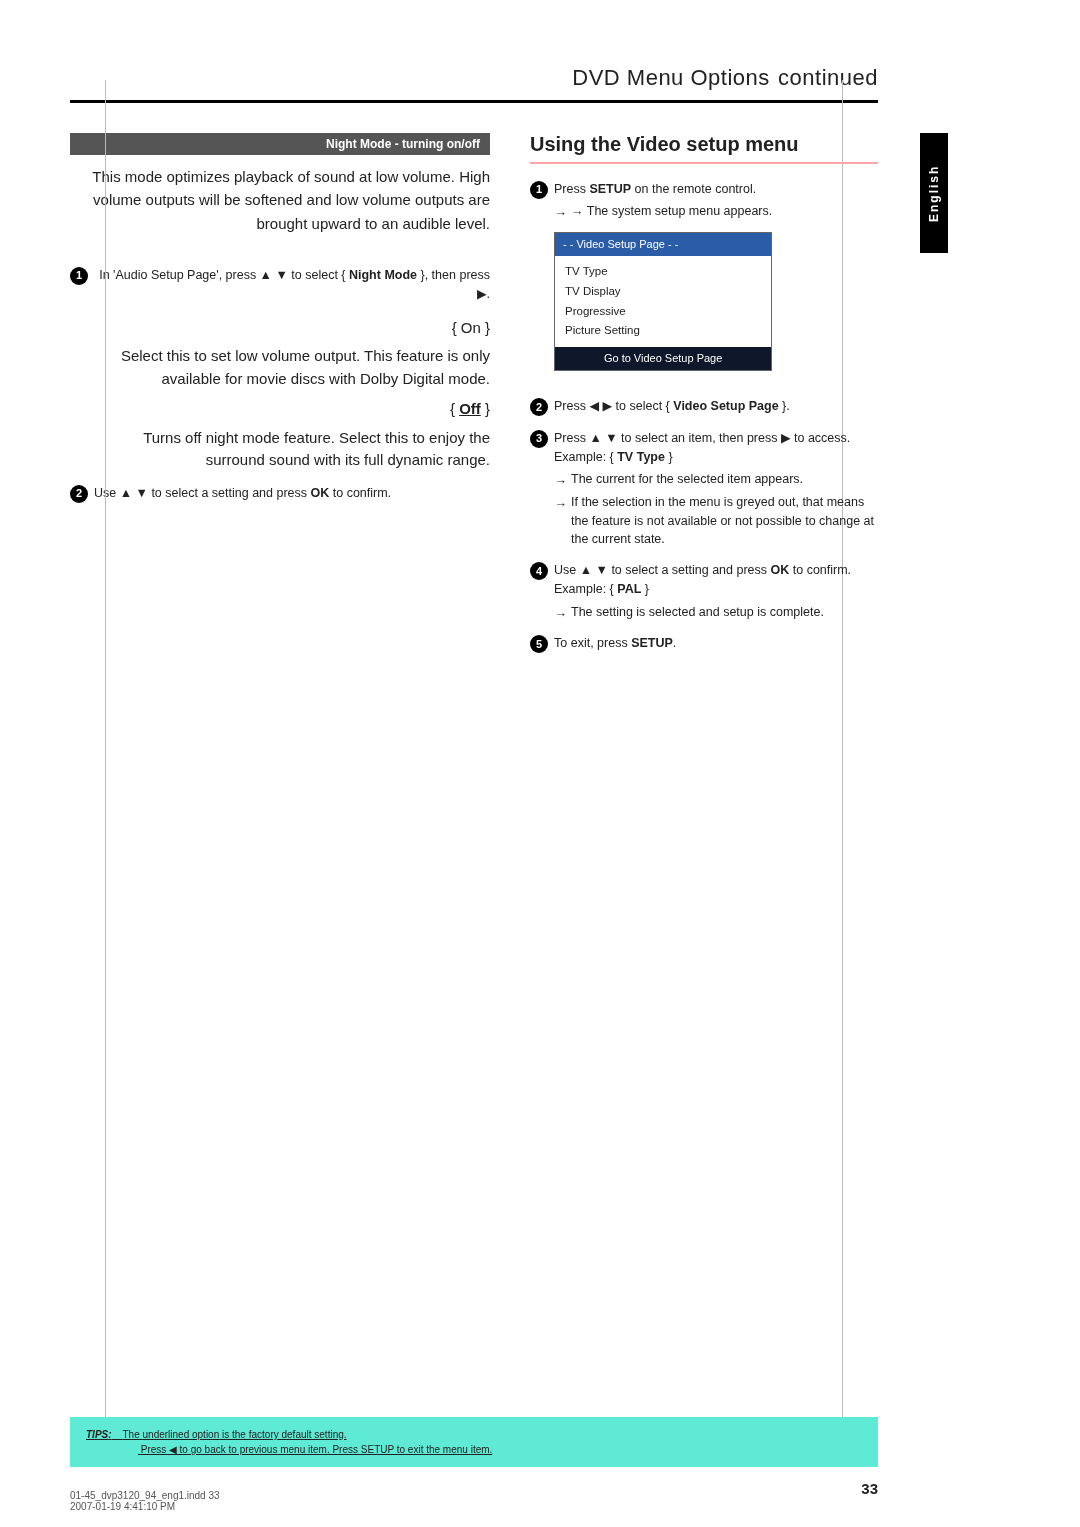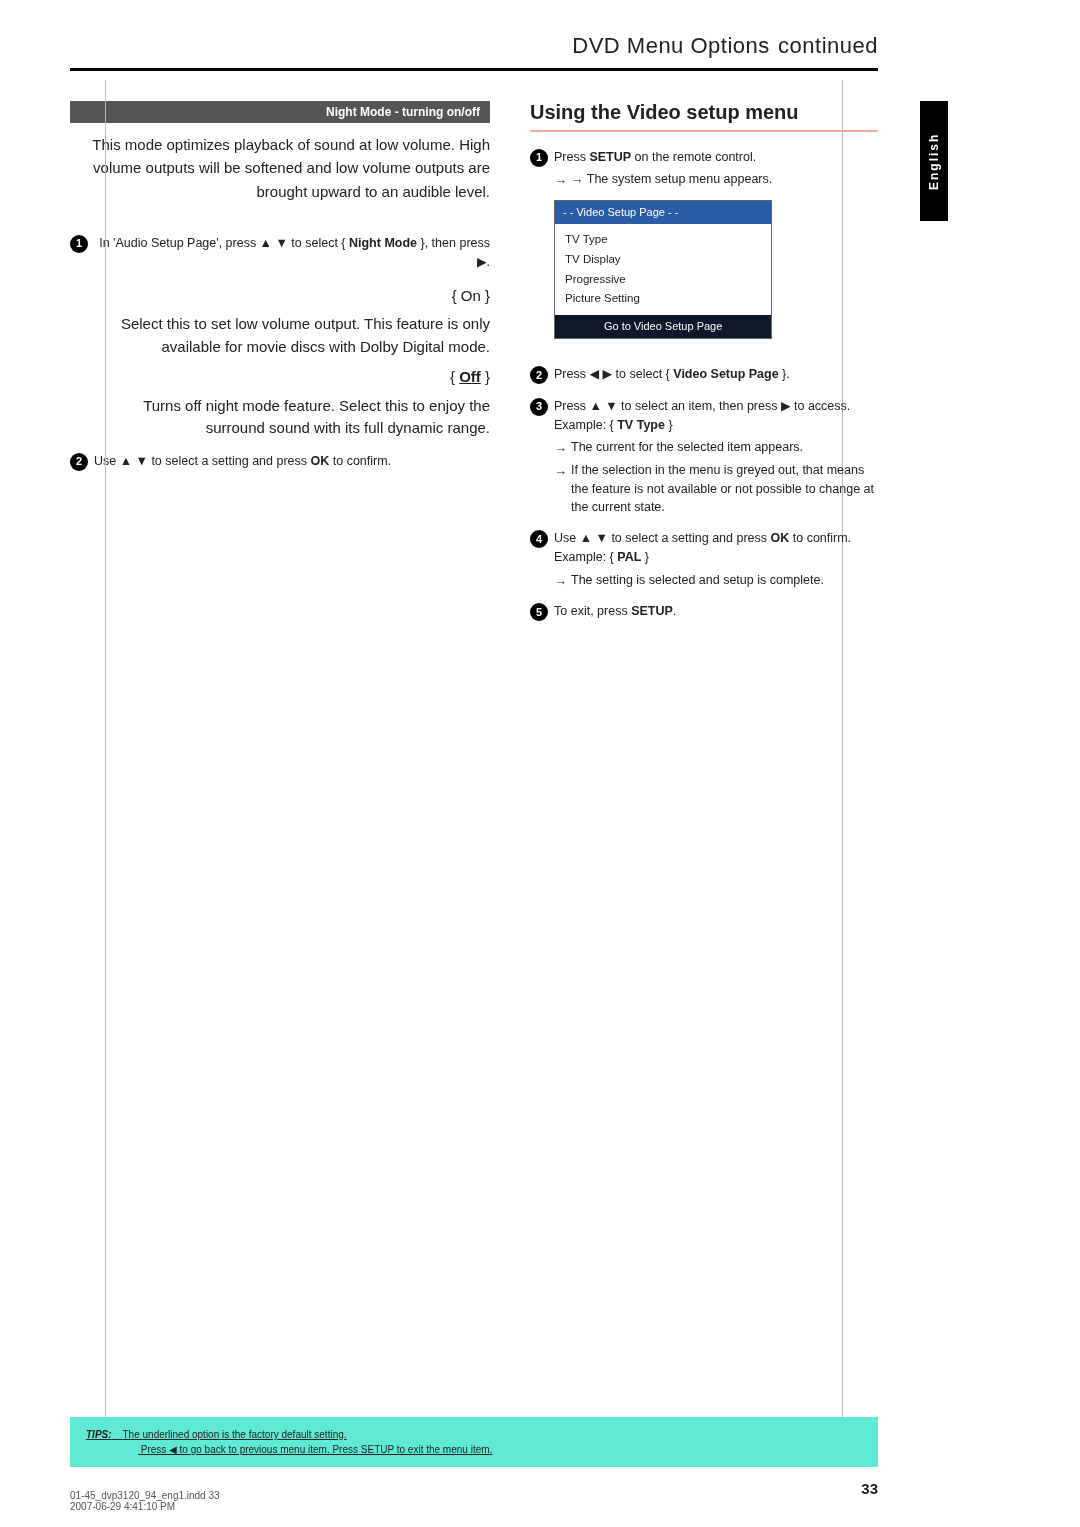--- a/index.html
+++ b/index.html
@@ -9,21 +9,21 @@
       background: #fff;
       font-family: Arial, Helvetica, sans-serif;
       font-size: 13px;
       color: #222;
       position: relative;
     }
 
     .page-container {
       width: 948px;
       min-height: 1527px;
-      padding: 28px 70px 40px 70px;
+      padding: 60px 70px 40px 70px;
       position: relative;
     }
 
     
     .page-header {
       text-align: right;
       border-bottom: 3px solid #000;
       padding-bottom: 8px;
       margin-bottom: 30px;
     }
@@ -375,16 +375,16 @@
     &nbsp;&nbsp;
     <span>The <u>underlined option</u> is the factory default setting.</span><br>
     <span style="display:inline-block;width:52px;"></span>
     <span>Press ◀ to go back to previous menu item. Press SETUP to exit the menu item.</span>
   </div>
 
   <div class="page-number">33</div>
 
   <div class="footer-info">
     <span>01-45_dvp3120_94_eng1.indd  33</span>
-    <span>2007-06-29  4:41:10 PM</span>
+    <span>2007-01-19  4:41:10 PM</span>
   </div>
 
 </div>
 
 </body></html>

